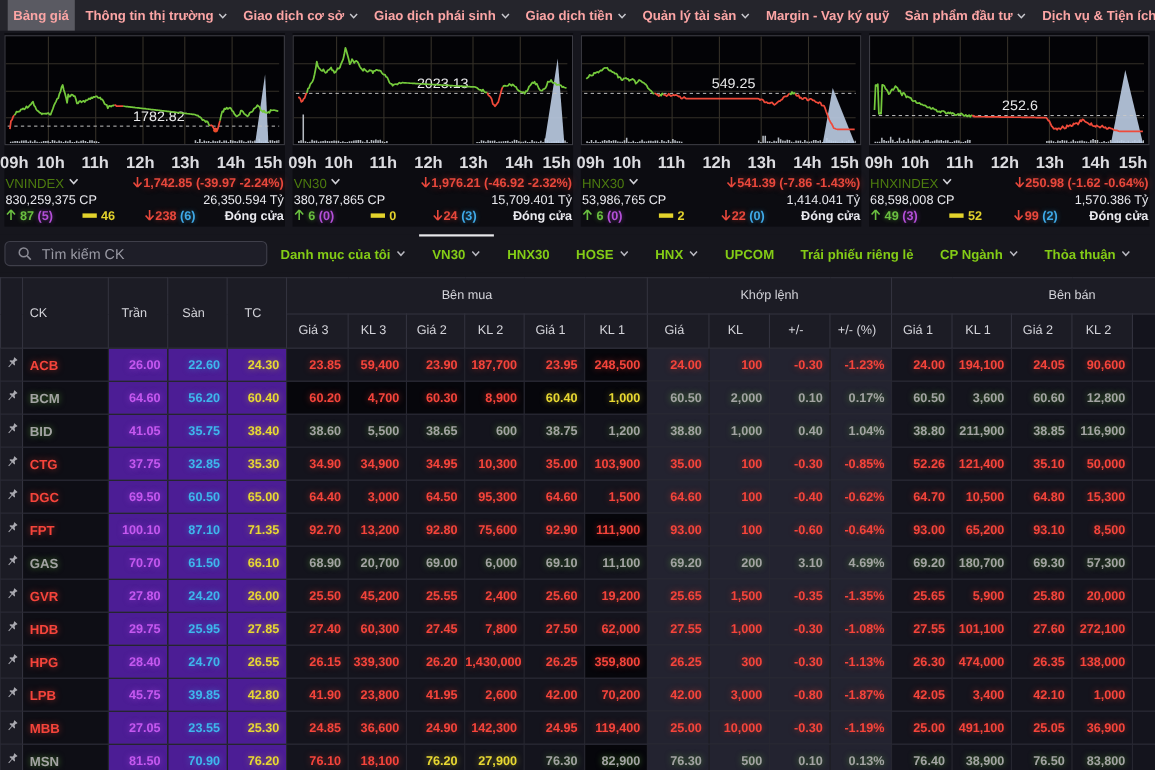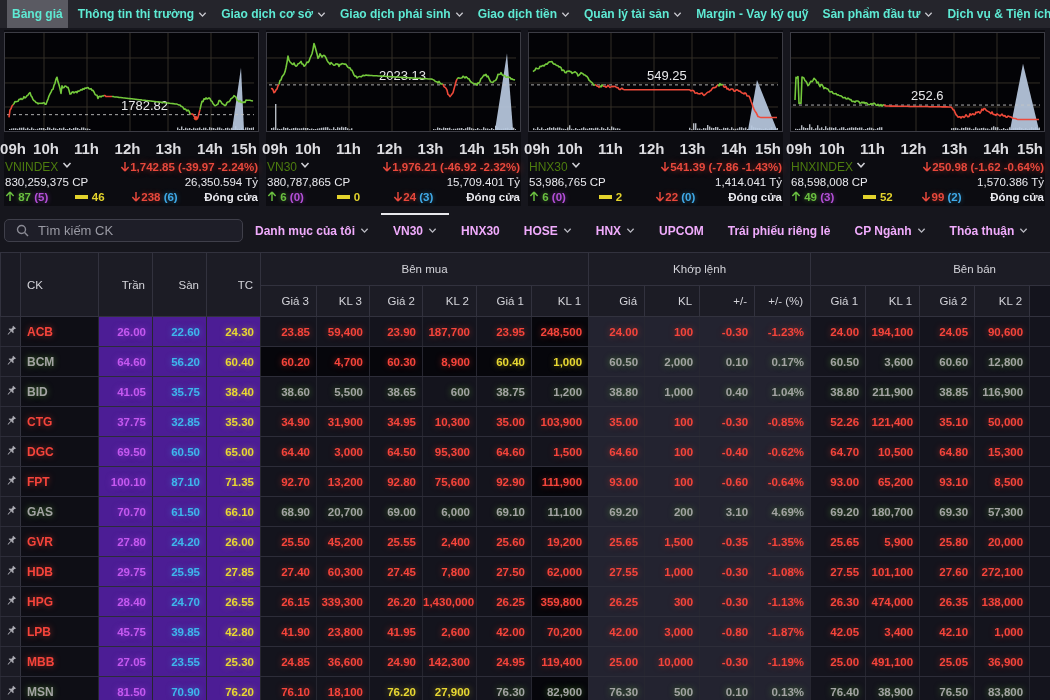--- a/index.html
+++ b/index.html
@@ -1,41 +1,41 @@
 <!DOCTYPE html>
 <html><head><meta charset="utf-8"><style>
 *{margin:0;padding:0;box-sizing:border-box}
 html,body{width:1050px;height:700px;overflow:hidden;background:#16161d;font-family:"Liberation Sans",sans-serif}
 .nav{height:28px;background:#25252c;display:flex;align-items:center;padding-left:7px;white-space:nowrap;overflow:hidden}
-.nitem{color:#5eead4;font-size:12px;font-weight:bold;padding:0 7px;height:28px;display:flex;align-items:center;gap:4px}
+.nitem{color:#fca5a5;font-size:12px;font-weight:bold;padding:0 7px;height:28px;display:flex;align-items:center;gap:4px}
 .nitem.act{background:#5a5a62;padding:0 5px;margin-right:3px}
 .charts{display:flex;gap:7px;padding:2px 4px 0 4px}
 .panel{width:255px;background:#0c0c11;padding:2px 0 2px 0;height:176px}
 .plot{border:1px solid #3c3c44;background:#030306;height:100px}
 .xlabels{position:relative;color:#dcdce0;font-size:15px;font-weight:bold;height:20px}
 .xlabels span{position:absolute;top:8px;transform:translateX(-50%)}
 .inf{display:flex;justify-content:space-between;align-items:center;font-size:11.5px;padding:0 1px;height:15px;margin-top:0}
 .inf.first{margin-top:7px}
 .iname{color:#4d7c0f;font-size:12px}
 .ichg{color:#e8483c;font-weight:bold;font-size:11.5px;text-shadow:0 0 6px rgba(244,62,48,.5)}
 .iw{color:#e9e9ee}
 .i3{font-size:11.5px;font-weight:bold}
 .gg{color:#6abf40;text-shadow:0 0 5px rgba(110,208,60,.45)}.pp{color:#b44fd8;text-shadow:0 0 5px rgba(197,88,240,.45)}.rr{color:#e8483c;text-shadow:0 0 5px rgba(244,62,48,.45)}.bb{color:#3fa9e8;text-shadow:0 0 5px rgba(62,183,237,.45)}
 .yy{color:#e3d32c}
 .dash{display:inline-block;width:13px;height:4px;background:#e3d32c;margin-right:4px;vertical-align:2px}
 .searchrow{height:35px;display:flex;align-items:center;background:#16161d;margin-top:7px}
 .sbox{width:239px;height:23px;margin-left:4px;background:#1e1e28;border:1px solid #3f3f4a;border-radius:5px;display:flex;align-items:center;color:#9a9aa4;font-size:13px;gap:9px;padding-left:11px}
 .tabs{display:flex;align-items:center;height:35px;margin-left:0}
-.tab{color:#f0abfc;font-size:12px;font-weight:bold;padding:0 12px;height:35px;display:flex;align-items:center;gap:5px;position:relative;white-space:nowrap}
+.tab{color:#84cc16;font-size:12px;font-weight:bold;padding:0 12px;height:35px;display:flex;align-items:center;gap:5px;position:relative;white-space:nowrap}
 .tab.act::before{content:"";position:absolute;top:0;left:0;right:0;height:2px;background:#e8e8ec}
 table.board{border-collapse:collapse;table-layout:fixed;width:1050px;margin-top:4px}
 .board th{font-size:11.5px;font-weight:normal;color:#d4d4da;background:#1c1c25;border:1px solid #32323e;height:33px;padding:0}
 .board tr.h2 th{height:31px}
 .board .hck{text-align:left;padding-left:6px}
-.board .hr{text-align:right;padding-right:7px}
+.board .hr{text-align:center;padding-right:7px}
 .board .hc{text-align:center}
 .board .hbb{padding-left:88px}
 .board td{font-size:11.5px;font-weight:bold;height:30px;padding:0 6px 0 0;text-align:right;border:1px solid #262630;border-top-color:#2d2d39;border-bottom-color:#2d2d39;overflow:hidden;white-space:nowrap}
 .board td.cpin,.board th.cpin{background:#1b1b24;padding:0;text-align:center;border-right:1px solid #32323e}
 .board td.cck{background:#0e0e15;text-align:left;padding-left:6px;font-size:12px}
 .board td.ctr{background:#4c1d95}
 .board td.cbm{background:#14141d}
 .board td.ckl{background:#232330}
 .board td.cbs{background:#14141d}
 .board td.cend,.board th.cend{background:#14141d;border-left:none}
@@ -458,21 +458,21 @@
             <g transform="rotate(42 6.5 6.5)" fill="#a9a9b0">
               <path d="M4.5 0.8 h4 v1 l-0.7 0.5 v2 l2 1.5 v0.9 H3.2 v-0.9 l2-1.5 v-2 l-0.7-0.5 z"></path>
               <rect x="6.1" y="6.8" width="0.9" height="4.8"></rect>
             </g>
           </svg></td>
         <td class="cck r">CTG</td>
         <td class="ctr p">37.75</td>
         <td class="ctr b">32.85</td>
         <td class="ctr y">35.30</td>
         <td class="cbm r">34.90</td>
-        <td class="cbm r">31,900</td>
+        <td class="cbm r">34,900</td>
         <td class="cbm r">34.95</td>
         <td class="cbm r">10,300</td>
         <td class="cbm r">35.00</td>
         <td class="cbm r">103,900</td>
         <td class="ckl r">35.00</td>
         <td class="ckl r">100</td>
         <td class="ckl r">-0.30</td>
         <td class="ckl r">-0.85%</td>
         <td class="cbs r">52.26</td>
         <td class="cbs r">121,400</td>

